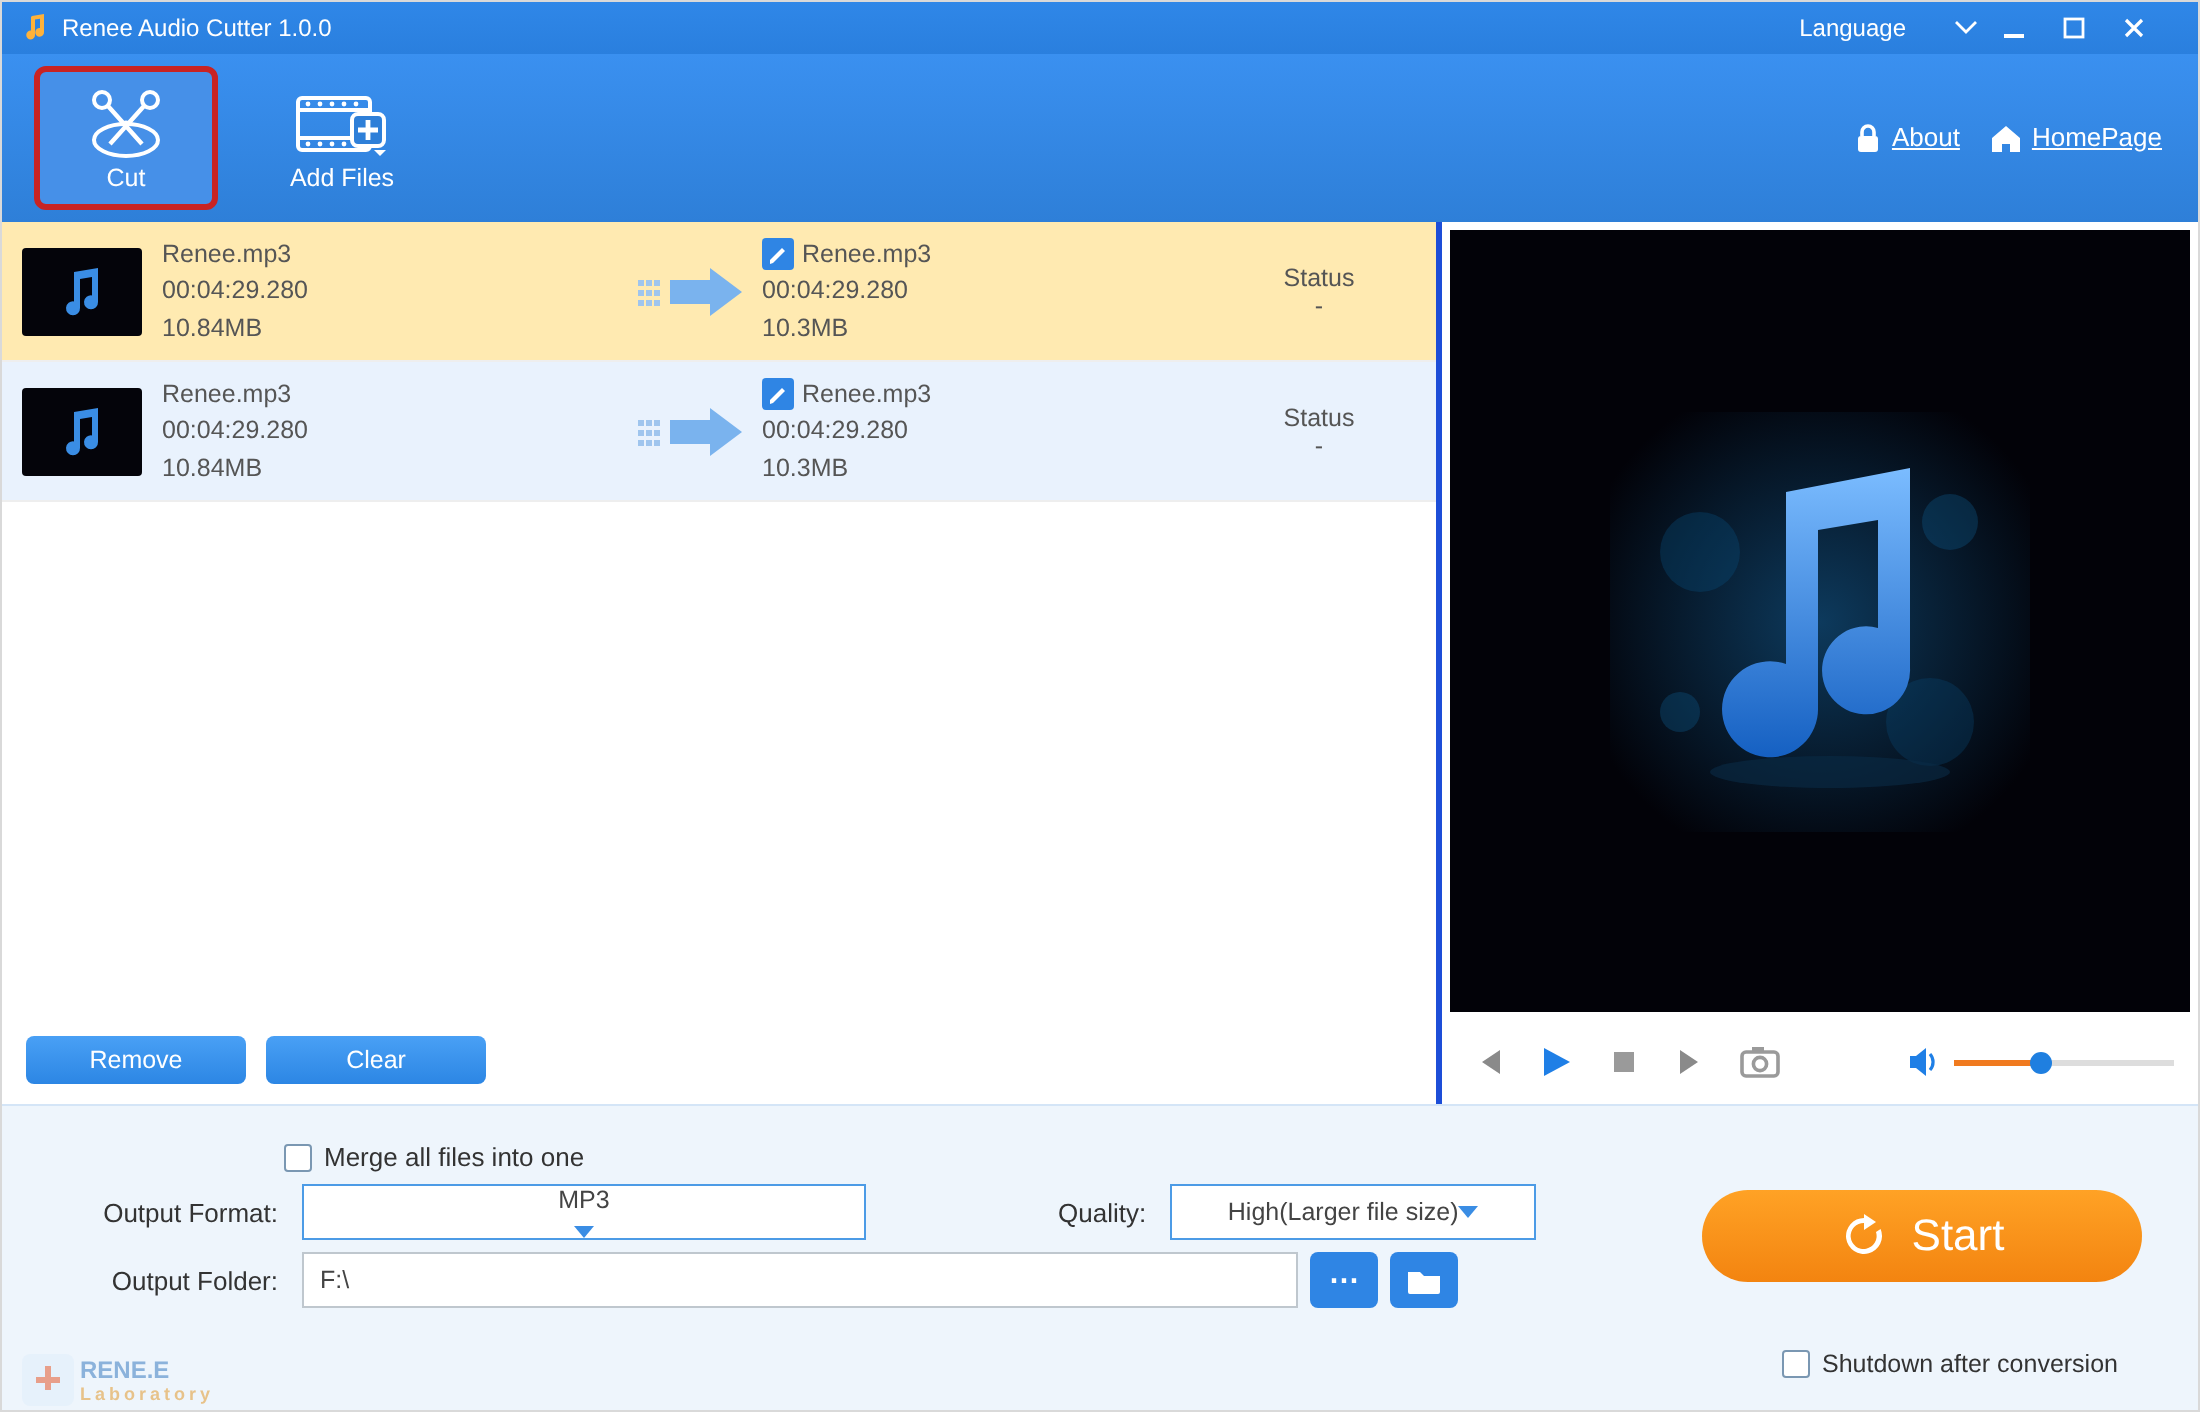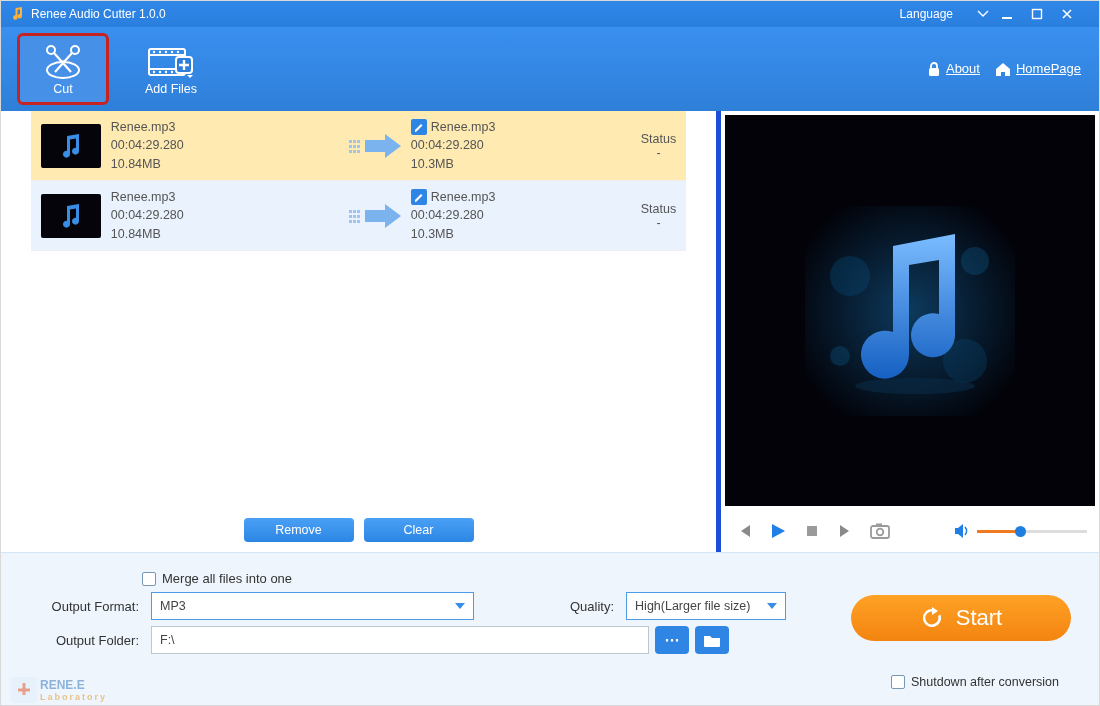--- a/index.html
+++ b/index.html
@@ -39,21 +39,21 @@
     background: #4690e8;
   }
   .toolbtn .ticon { height:40px; display:flex; align-items:center; justify-content:center; }
   .toolbar .spacer { flex:1; }
   .rlinks { display:flex; align-items:center; gap:14px; padding-right:10px; font-size:13px; }
   .rlinks .lk { display:flex; gap:4px; cursor:pointer;text-decoration:underline; }
   
   .middle {
     display:flex; height: calc(706px - 26px - 84px - 155px);
   }
-  .leftcol { width: 720px; display:flex; flex-direction:column; border-right:5px solid #1d4ed8;align-items:center; }
+  .leftcol { width: 720px; display:flex; flex-direction:column; border-right:3px solid #1d4ed8; }
   .filelist { flex:1; overflow:auto; background:#fff; }
   .filerow {
     display:flex; align-items:center; font-size:12.5px; color:#555;
     border-bottom:1px solid #eee; min-height:70px; padding:6px 10px;
   }
   .filerow.sel { background:#ffeab1; }
   .filerow.alt { background:#e9f2fd; }
   .thumb { width:60px; height:44px; background:#04040a; border-radius:2px; display:flex; align-items:center; justify-content:center; margin-right:10px; }
   .finfo { width:230px; line-height:1.45; }
   .arrow { width:70px; display:flex; align-items:center; justify-content:center; }
@@ -87,22 +87,22 @@
     padding:12px 16px; font-size:13px; color:#333; position:relative;
   }
   .brow { display:flex; align-items:center; margin:6px 0; gap:12px; }
   .check { display:flex; align-items:center; gap:6px; margin-left:125px; }
   .lbl { width:110px; text-align:right;margin-left:12px; }
   .select {
     display:inline-flex; align-items:center; justify-content:space-between;
     border:1px solid #4c9be6; background:#fff; height:28px; padding:0 8px;
     cursor:pointer; font-size:12.5px; color:#444;
   }
-  .select.of { width:323px; }
-  .select.q { width:160px; }
+  .select.of { width:282px;flex-direction:column; }
+  .select.q { width:183px;justify-content:center; }
   .folderline { display:flex; align-items:center; gap:0; }
   .textin {
     height:28px; border:1px solid #bfc7ce; background:#fff; padding:0 8px;
     font-size:12.5px; width:498px; color:#444;
   }
   .iconbtn {
     width:34px; height:28px; display:inline-flex; align-items:center; justify-content:center;
     background:#2f85e4; color:#fff; font-size:15px; border-radius:4px; margin-left:6px; cursor:pointer;
   }
   .startbtn {

